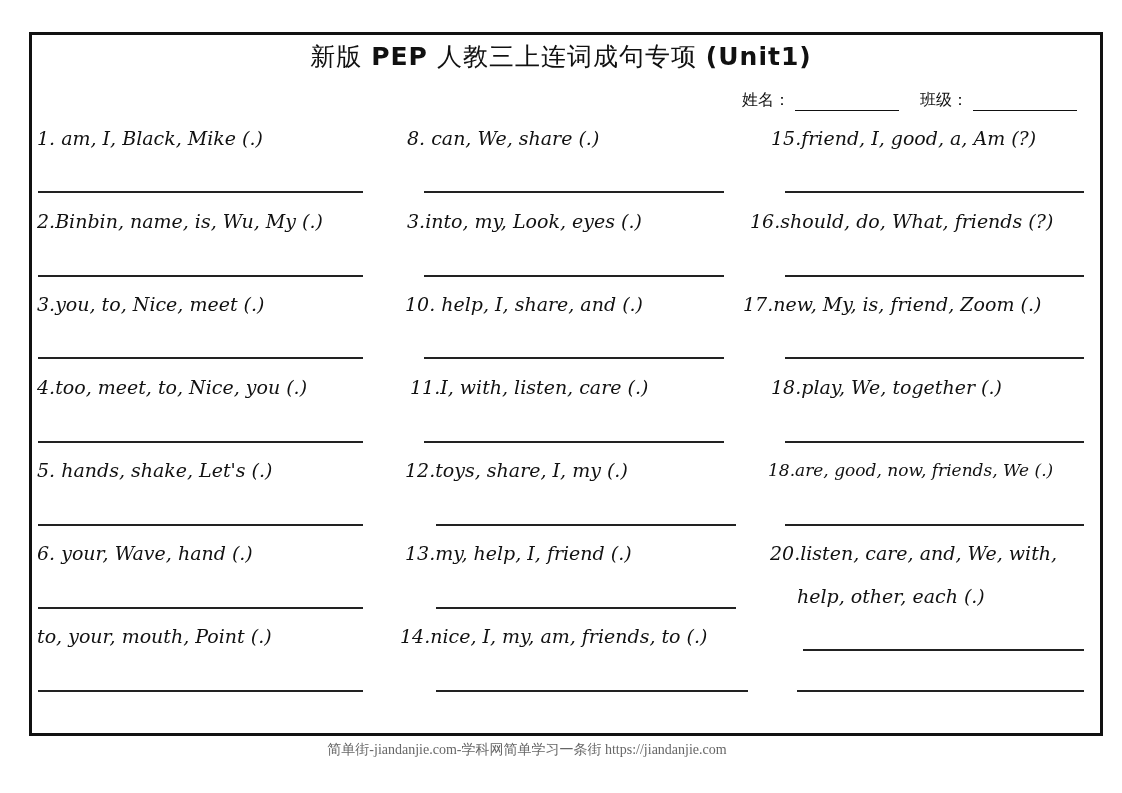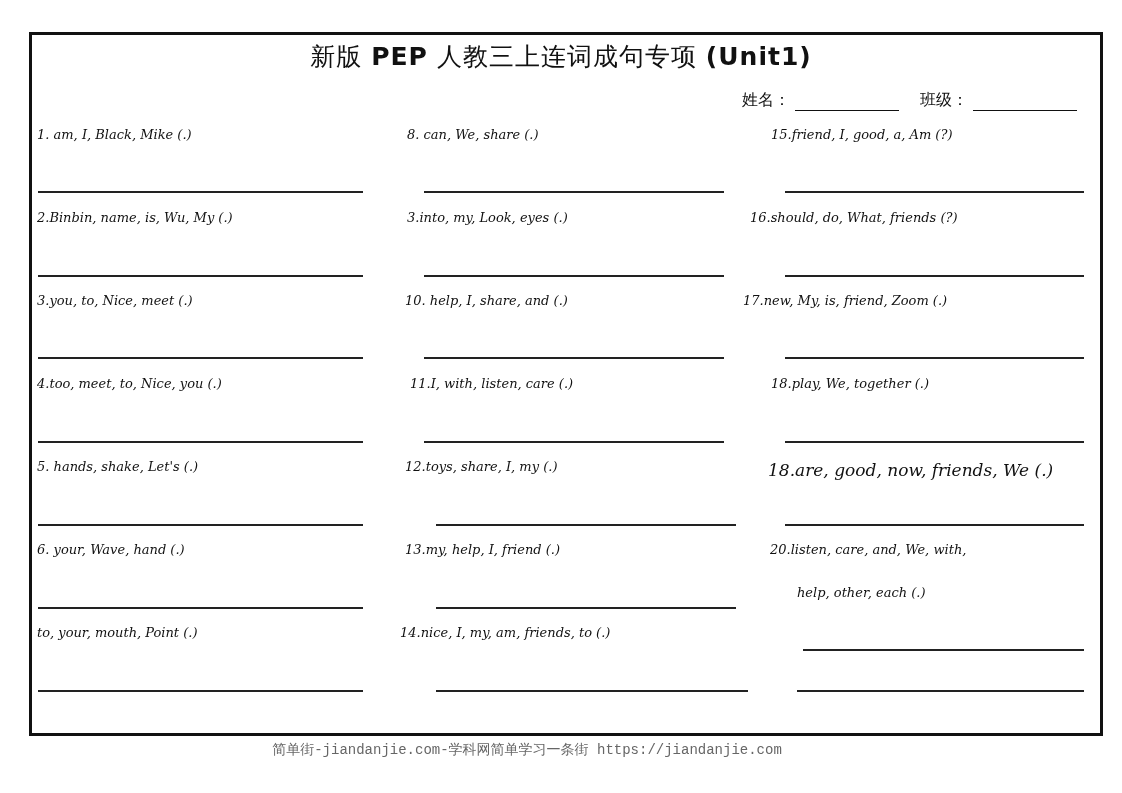--- a/index.html
+++ b/index.html
@@ -2,23 +2,23 @@
 <html><head>
 <meta charset="utf-8">
 <style>
   html, body { margin:0; padding:0; background:#ffffff; }
   body { width:1122px; height:793px; position:relative; overflow:hidden; font-family:"DejaVu Serif", serif; color:#111; }
   .frame { position:absolute; left:29px; top:32px; width:1068px; height:698px; border:3px solid #111; box-sizing:content-box; }
   .title { position:absolute; left:0; top:40px; width:1122px; text-align:center; font-size:25px; letter-spacing:1px; font-family:"DejaVu Serif", serif; color:#111; }
   .title .latin { font-family:"DejaVu Sans", sans-serif;font-weight:bold; }
   .namebar { position:absolute; top:90px; font-size:16px; color:#111; font-family:"DejaVu Serif", serif; }
   .namebar .blank { display:inline-block; border-bottom:1.5px solid #111; height:14px; vertical-align:bottom; }
-  .q { position:absolute; font-family:"DejaVu Serif", serif; font-style:italic; font-size:13px; white-space:nowrap; color:#111; }
+  .q { position:absolute; font-family:"DejaVu Serif", serif; font-style:italic; font-size:19px; white-space:nowrap; color:#111; }
   .line { position:absolute; height:0; border-top:2px solid #222; }
-  .footer { position:absolute; left:0; top:741px; width:1054px; text-align:center; font-family:Liberation Mono, monospace; font-size:14px; color:#666; }
+  .footer { position:absolute; left:0; top:741px; width:1054px; text-align:center; font-family:Liberation Serif, serif; font-size:14px; color:#666; }
 </style>
 </head>
 <body>
 
 <div class="frame"></div>
 
 <div class="title">
   <span>新版</span>
   <span class="latin">PEP</span>
   <span>人教三上连词成句专项</span>

